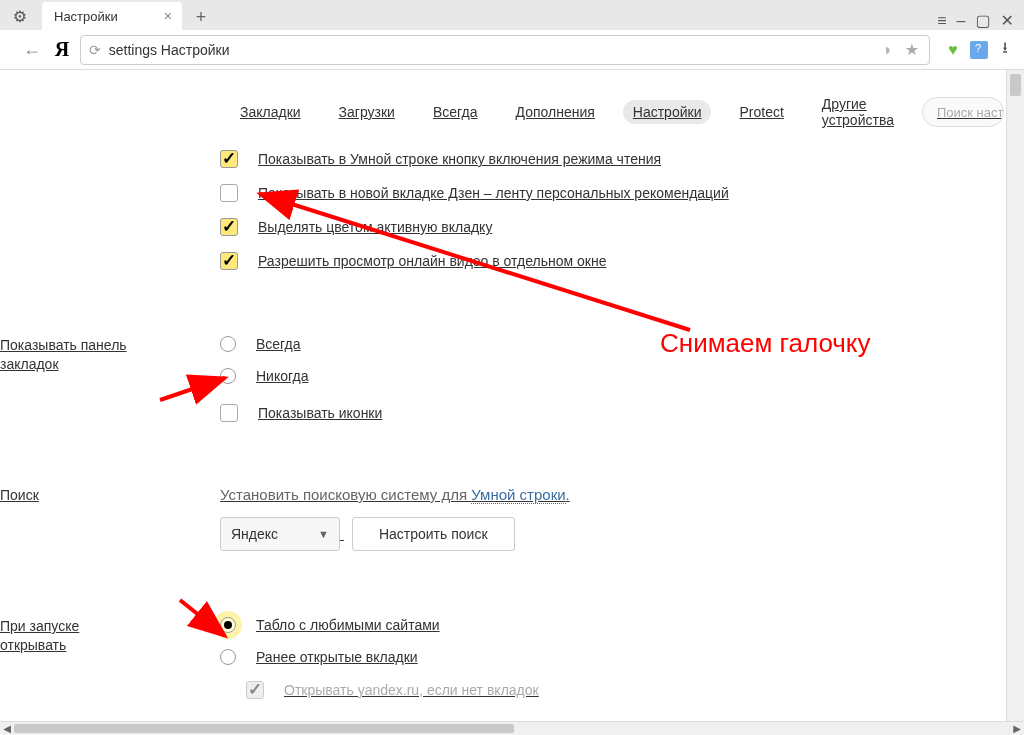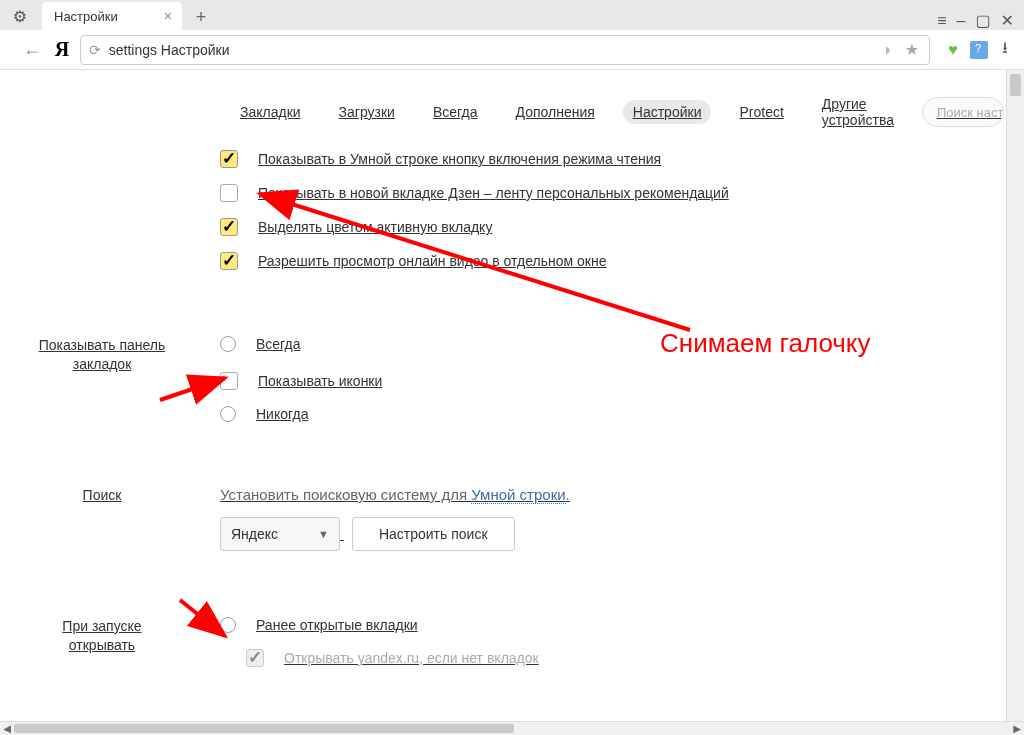--- a/index.html
+++ b/index.html
@@ -169,21 +169,21 @@
     overflow:hidden;
     white-space:nowrap;
   }
 
   .section-row {
     display:flex;
     margin-top: 4px;
   }
   .section-label {
     width: 220px;
-    text-align:center;
+    text-align:left;
     padding-right: 16px;
     color:#333;
     font-size:14px;
     line-height:1.35;
   }
   .section-body {
     flex:1;
     padding-bottom: 20px;
   }
 
@@ -362,27 +362,27 @@
   <div class="section-row" style="margin-top:30px;">
     <div class="section-label">
       <span>Показывать панель</span><br>
       <span>закладок</span>
     </div>
     <div class="section-body">
       <div class="cb-row">
         <div class="radio"></div>
         <span>Всегда</span>
       </div>
+      <div class="cb-row">
+        <div class="radio"></div>
+        <span>Никогда</span>
+      </div>
       <div class="cb-row" style="margin-top:20px;">
         <div class="checkbox"></div>
         <span>Показывать иконки</span>
-      </div>
-      <div class="cb-row">
-        <div class="radio"></div>
-        <span>Никогда</span>
       </div>
     </div>
   </div>
 
   <div class="section-row" style="margin-top:28px;">
     <div class="section-label">
       <span>Поиск</span>
     </div>
     <div class="section-body">
       <div class="desc-text">
@@ -400,20 +400,24 @@
     </div>
   </div>
 
   <div class="section-row" style="margin-top:46px;">
     <div class="section-label">
       <span>При запуске</span><br>
       <span>открывать</span>
     </div>
     <div class="section-body">
       <div class="cb-row">
+        <div class="radio checked highlight"></div>
+        <span>Табло с любимыми сайтами</span>
+      </div>
+      <div class="cb-row">
         <div class="radio"></div>
         <span>Ранее открытые вкладки</span>
       </div>
       <div class="cb-row sub">
         <div class="checkbox disabled checked"></div>
         <span>Открывать yandex.ru, если нет вкладок</span>
       </div>
     </div>
   </div>
 

